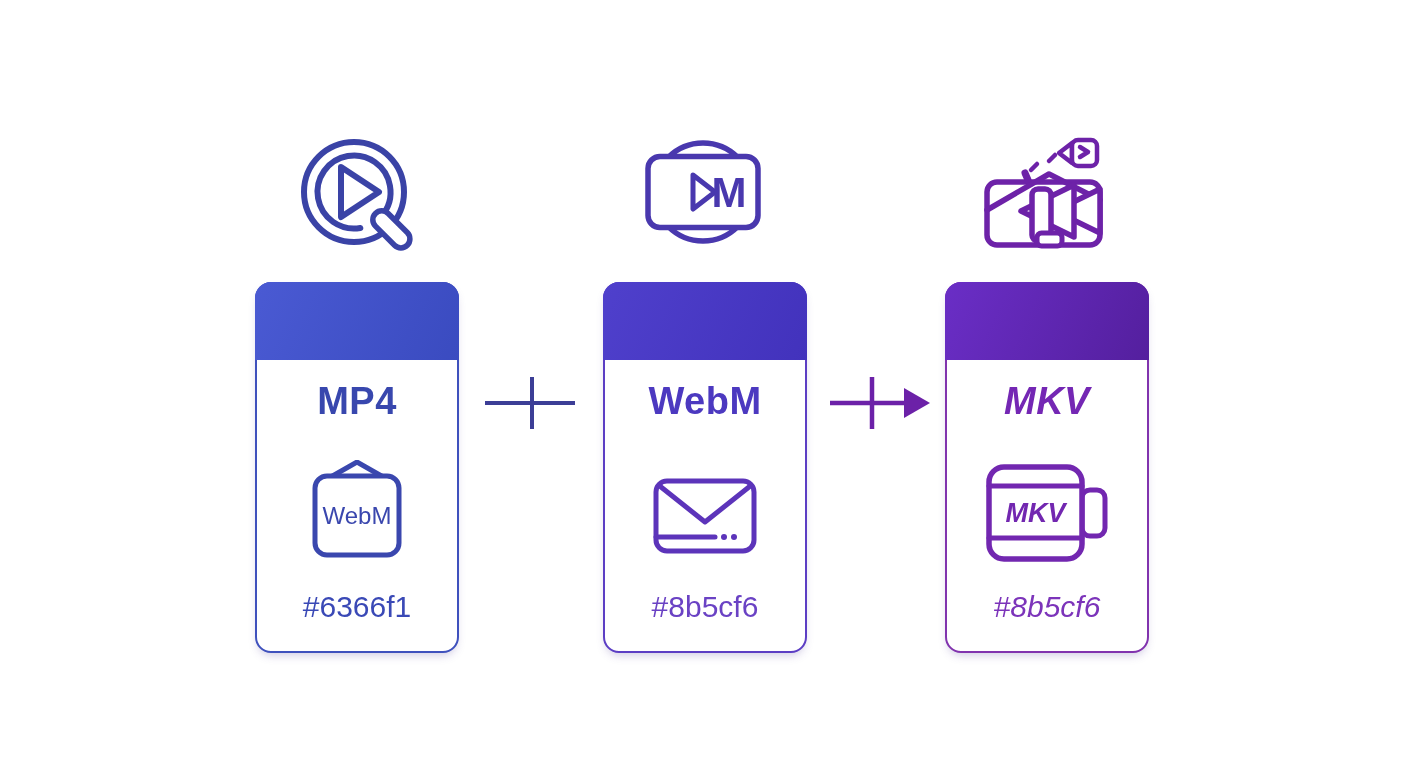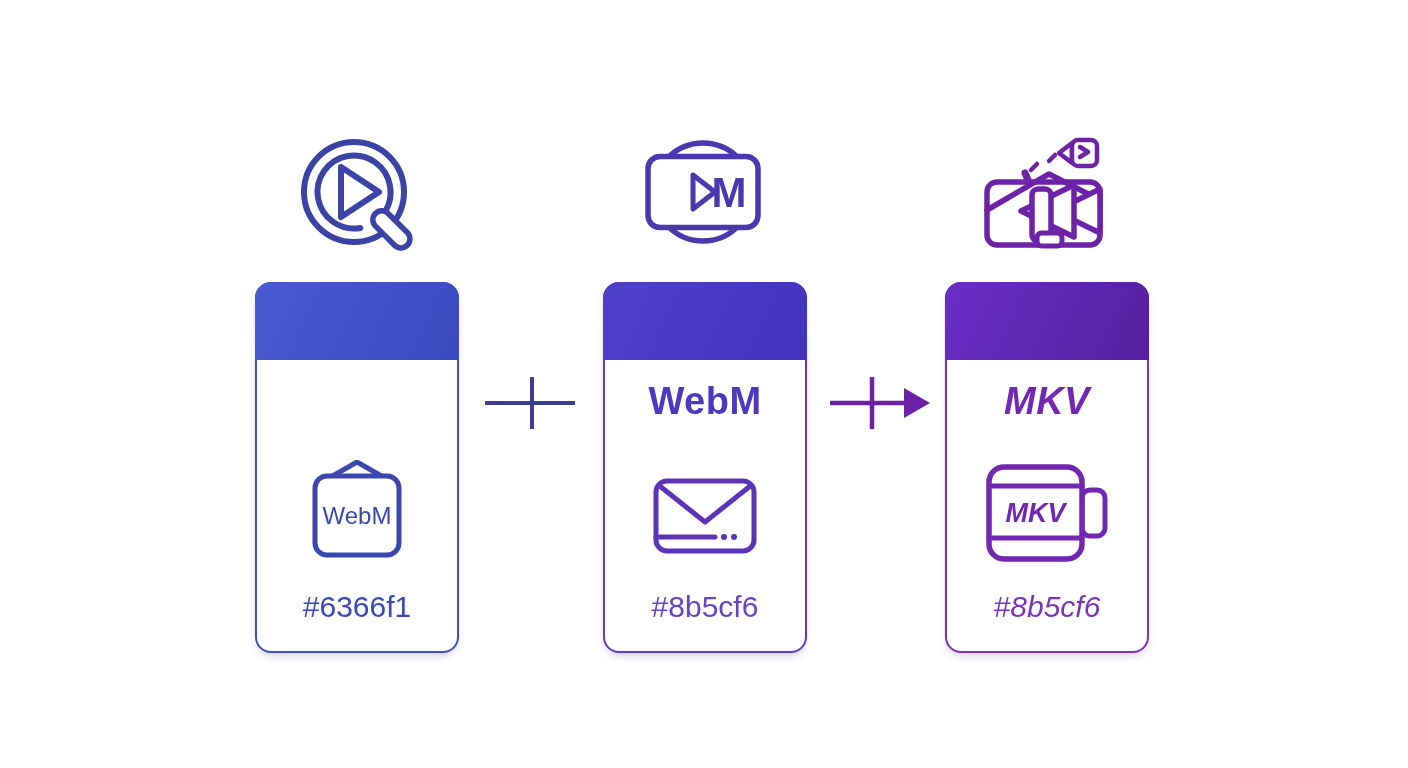--- a/index.html
+++ b/index.html
@@ -95,20 +95,21 @@
       <path d="M6,74 L68,38 L119,64" stroke-width="5.5"></path>
       <path d="M119,53 L119,97 L74,75 Z" fill="#ffffff" stroke-width="5.5"></path>
       <path d="M93,49 L93,101 L40,75 Z" fill="#ffffff" stroke-width="5.5"></path>
       <rect x="51" y="53" width="19" height="52" rx="6" fill="#ffffff" stroke-width="5.5"></rect>
       <rect x="56" y="97" width="25" height="13" rx="4.5" fill="#ffffff" stroke-width="5"></rect>
     </g>
   </svg>
 
   <div class="card c1">
     <div class="card-header"></div>
+    <div class="card-title">MP4</div>
     <svg class="card-icon" style="top:176px" width="100" height="98" viewBox="0 0 100 98">
       <g stroke="#3a47ae" fill="none" stroke-linejoin="round" stroke-linecap="round">
         <path d="M22,18 L50,2 L78,18" stroke-width="5"></path>
         <rect x="8" y="16" width="84" height="79" rx="12" fill="#ffffff" stroke-width="5"></rect>
       </g>
       <text x="50" y="64" text-anchor="middle" font-size="24" font-weight="400" fill="#3a47ae">WebM</text>
     </svg>
     <div class="card-hex">#6366f1</div>
   </div>
 

